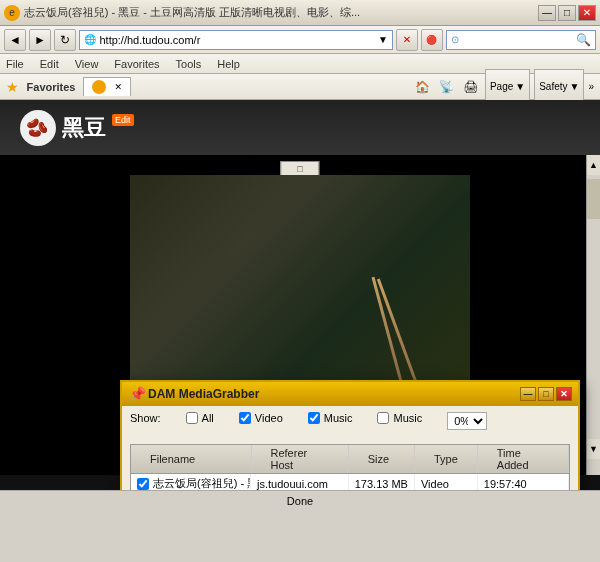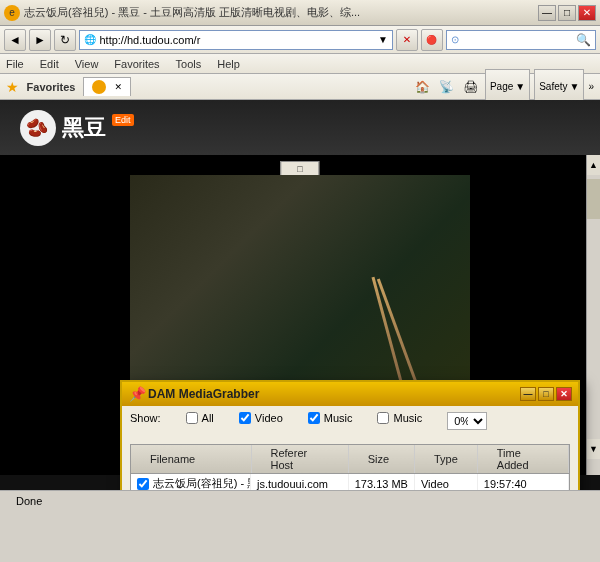--- a/index.html
+++ b/index.html
@@ -248,20 +248,21 @@
 
     
     .status-bar {
       background: #d4d0c8;
       height: 20px;
       display: flex;
       align-items: center;
       padding: 0 16px;
       border-top: 1px solid #aaa;
       font-size: 11px;
+      justify-content: center;
     }
 
     
     .dialog-overlay {
       position: absolute;
       top: 280px;
       left: 120px;
       width: 460px;
       background: #f0ece0;
       border: 2px solid #c8a000;

